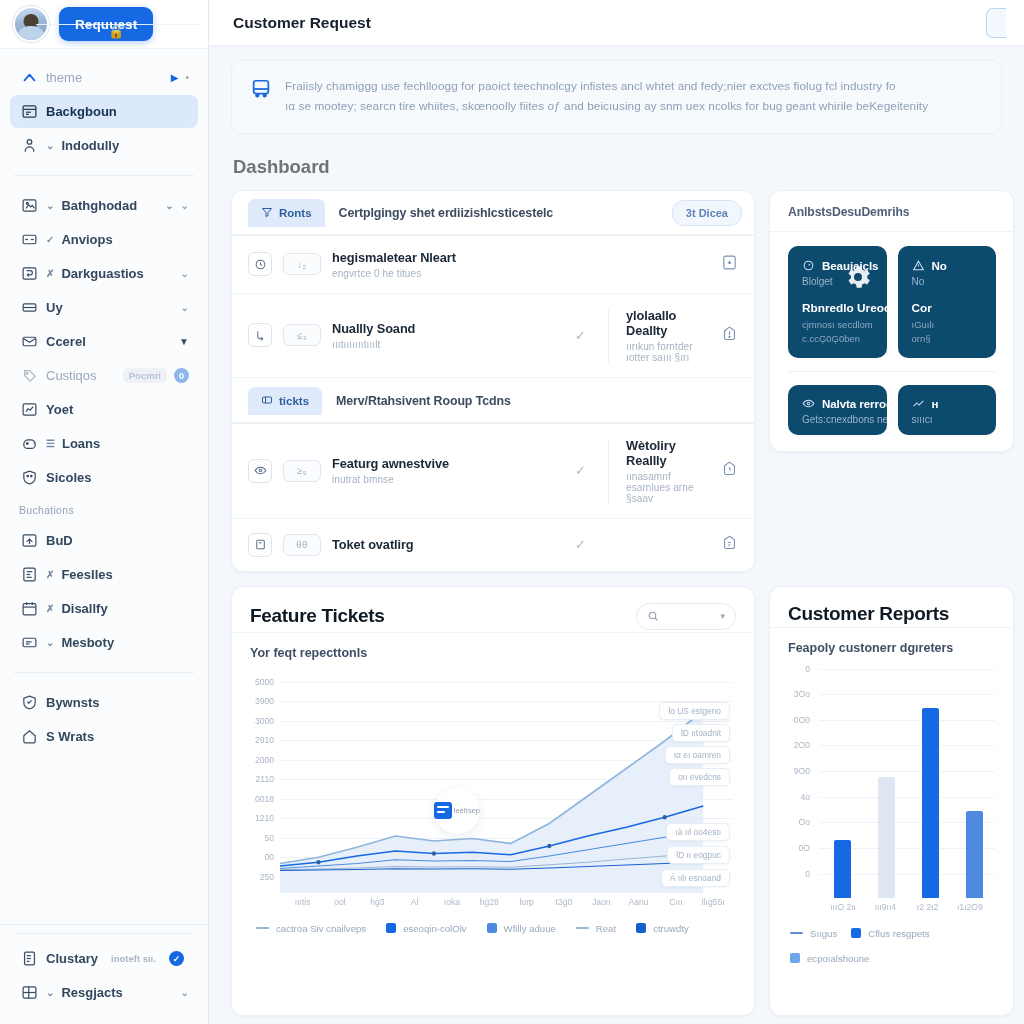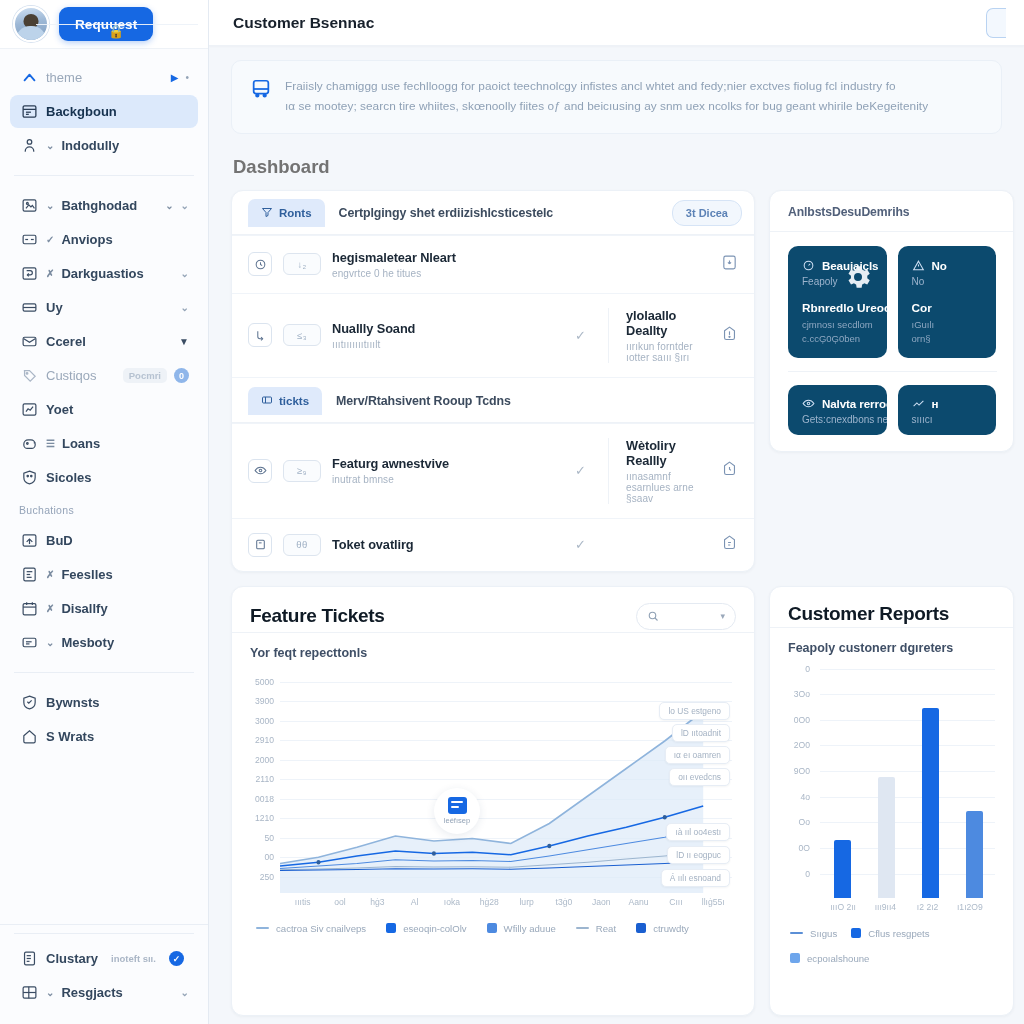--- a/index.html
+++ b/index.html
@@ -272,21 +272,21 @@
   .xaxis span { flex: 1; font-size: 8.6px; color: #adbac9; text-align: center; white-space: nowrap; }
   .tooltip-box {
     position: absolute; font-size: 8.4px; color: #a4b2c3;
     background: #fff; border: 1px solid #e7edf5; border-radius: 5px;
     padding: 3px 8px; white-space: nowrap;
     box-shadow: 0 1px 2px rgba(30,50,80,.05);
   }
   .hover-dot {
     position: absolute; width: 46px; height: 46px; border-radius: 50%;
     background: #fff; box-shadow: 0 2px 8px rgba(30,60,100,.10);
-    display: flex; flex-direction: column; align-items: center; justify-content: center;
+    display: flex; align-items: center; justify-content: center;
     gap: 2px;
   }
   .hover-dot .hd-ico { width: 19px; height: 17px; border-radius: 3px; background: #1668e3; position: relative; }
   .hover-dot .hd-ico:before { content:""; position:absolute; left:3px; top:4px; width:12px; height:2px; background:#fff; border-radius:1px;}
   .hover-dot .hd-ico:after { content:""; position:absolute; left:3px; top:9px; width:8px; height:2px; background:#fff; border-radius:1px;}
   .hover-dot span { font-size: 7.5px; color: #93a3b6; }
 
   .legend {
     display: flex; align-items: center; gap: 20px;
     padding: 16px 18px 16px 24px; flex-wrap: wrap;
@@ -563,21 +563,21 @@
         <span class="chev">⌄</span>
         <span class="label">Resgjacts</span>
         <span class="tail">⌄</span>
       </div>
     </div>
   </aside>
 
   <main class="main">
 
     <div class="topbar">
-      <h1>Customer Bsennac</h1>
+      <h1>Customer Request</h1>
       <div class="edge-btn"></div>
     </div>
 
     <div class="content">
 
       <div class="banner">
         <span class="bico">
           <svg width="22" height="22" viewBox="0 0 24 24" fill="none" stroke="#1668e3" stroke-width="1.9">
               <rect x="4" y="3" width="16" height="14" rx="2.5"></rect>
               <line x1="4" y1="12" x2="20" y2="12"></line>
@@ -732,21 +732,21 @@
             <div class="dark-grid">
 
               <div class="dark-card" style="height:112px;">
                 <div class="dc-head">
                   <svg viewBox="0 0 24 24" fill="none" stroke="currentColor" stroke-width="1.9">
                       <circle cx="12" cy="12" r="8"></circle>
                       <path d="M12 12l3-3"></path>
                     </svg>
                   <span class="dc-title">Beauiaicls</span>
                 </div>
-                <div class="dc-sub">Feapoly</div>
+                <div class="dc-sub">Blolget</div>
                 <div class="dc-body">
                   <div class="dc-b1">Rbnredlo Ureoous</div>
                   <div class="dc-b2">cjmnosı secdlom</div>
                   <div class="dc-b3">c.ccĢ0Ģ0ben</div>
                 </div>
                 <svg class="dc-gear" viewBox="0 0 24 24" fill="currentColor">
                     <path d="M19.4 13a7.6 7.6 0 0 0 .05-1 7.6 7.6 0 0 0-.06-1l2-1.6-2-3.4-2.4 1a7.4 7.4 0 0 0-1.7-1l-.4-2.6h-4l-.4 2.6a7.4 7.4 0 0 0-1.7 1l-2.4-1-2 3.4L6.4 11a7.6 7.6 0 0 0 0 2l-2 1.6 2 3.4 2.4-1a7.4 7.4 0 0 0 1.7 1l.4 2.6h4l.4-2.6a7.4 7.4 0 0 0 1.7-1l2.4 1 2-3.4zM12 15.2A3.2 3.2 0 1 1 15.2 12 3.2 3.2 0 0 1 12 15.2z"></path>
                   </svg>
               </div>
 

